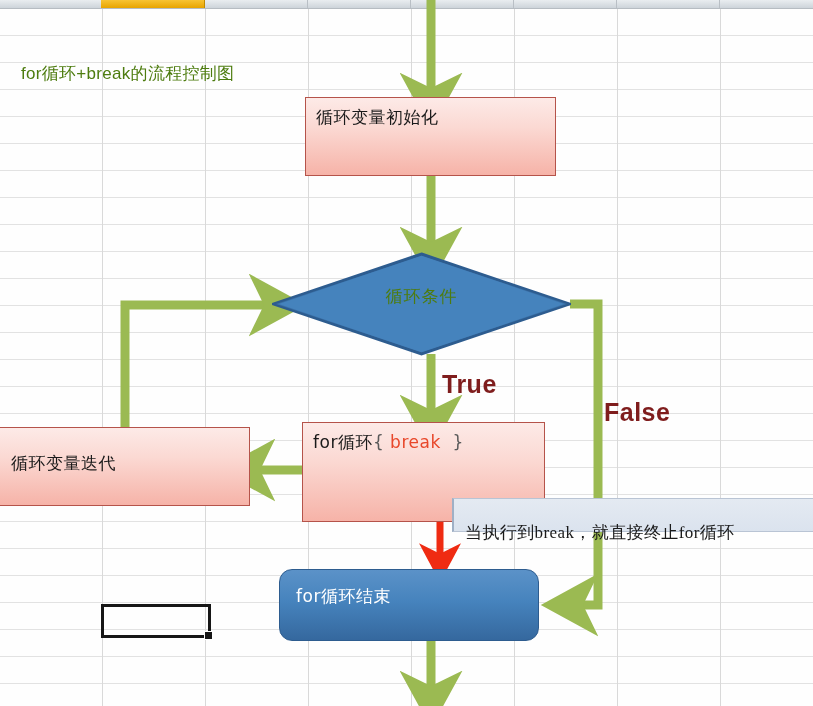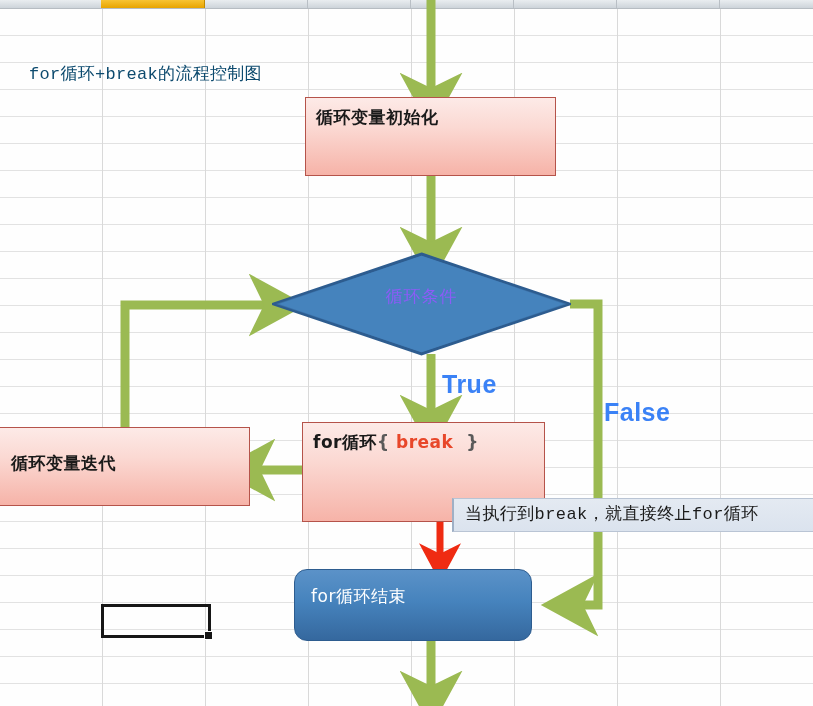--- a/index.html
+++ b/index.html
@@ -40,67 +40,66 @@
 
   .proc{
     background:linear-gradient(to bottom,#fdeae7 0%,#fbd9d3 38%,#f6b3a8 100%);
     border:1px solid #b5534a;
     color:#1a1a1a;
   }
   .proc .txt{
     position:absolute;left:10px;top:7px;right:6px;
     font-size:17px;line-height:25px;letter-spacing:.5px;
     font-family:"DejaVu Sans","Liberation Sans",sans-serif;
-    font-weight:bold;
   }
   .kw{color:#e8472a;}
   .brace{color:#5a5a5a;}
 
   .term{
     background:linear-gradient(to bottom,#5b92c8 0%,#4683bd 45%,#35689e 100%);
     border:1px solid #2d5c8f;
     border-radius:13px;
     color:#ffffff;
   }
   .term .txt{
     position:absolute;left:16px;top:15px;
     font-size:17px;letter-spacing:.5px;
     font-family:"DejaVu Sans","Liberation Sans",sans-serif;
   }
 
   .diamond-wrap{position:absolute;}
   .diamond-wrap svg{display:block;}
   .diamond-label{
     position:absolute;left:0;right:0;top:33px;text-align:center;
-    color:#8b5cf6;font-size:17px;letter-spacing:1px;
+    color:#4d7c0f;font-size:17px;letter-spacing:1px;
     font-family:"DejaVu Sans","Liberation Sans",sans-serif;
     pointer-events:none;
   }
 
   .callout{
     position:absolute;
     background:linear-gradient(to bottom,#e4eaf2 0%,#dbe3ee 100%);
     border:1px solid #b9c4d4;
     border-left:2px solid #9fb0c6;
     color:#1a1a1a;
   }
   .callout .txt{
-    position:absolute;left:11px;top:3px;white-space:nowrap;
+    position:absolute;left:11px;top:22px;white-space:nowrap;
     font-size:17px;letter-spacing:.4px;
-    font-family:Liberation Mono, monospace;
+    font-family:Liberation Serif, serif;
     text-align:right;
   }
 
   .title{
-    position:absolute;left:29px;top:62px;
-    font-size:17px;color:#0c4a6e;letter-spacing:.3px;
-    font-family:Liberation Mono, monospace;
+    position:absolute;left:21px;top:62px;
+    font-size:17px;color:#4d7c0f;letter-spacing:.3px;
+    font-family:Liberation Sans, sans-serif;
   }
   .edge-label{
-    position:absolute;font-weight:bold;color:#3b82f6;
+    position:absolute;font-weight:bold;color:#7f1d1d;
     font-size:25px;letter-spacing:.5px;
     font-family:"Liberation Sans","DejaVu Sans",sans-serif;
   }
 
   .cellsel{
     position:absolute;border:3px solid #161616;background:transparent;
   }
   .cellsel .handle{
     position:absolute;right:-5px;bottom:-5px;width:7px;height:7px;
     background:#161616;border:1px solid #fff;
@@ -170,21 +169,21 @@
       <div>
         <span>for循环</span><span class="brace">{</span>&nbsp;<span class="kw">break</span>&nbsp;&nbsp;<span class="brace">}</span>
       </div>
     </div>
   </div>
 
   <div class="shape proc" style="left:-8px;top:427px;width:258px;height:79px;">
     <div class="txt" style="left:18px;margin-top:16px;">循环变量迭代</div>
   </div>
 
-  <div class="shape term" style="left:294px;top:569px;width:238px;height:72px;">
+  <div class="shape term" style="left:279px;top:569px;width:260px;height:72px;">
     <div class="txt">for循环结束</div>
   </div>
 
   <div class="callout" style="left:452px;top:498px;width:361px;height:32px;">
     <div class="txt">当执行到break，就直接终止for循环</div>
   </div>
 
   <div class="title">for循环+break的流程控制图</div>
 
   <div class="edge-label" style="left:442px;top:370px;">True</div>

